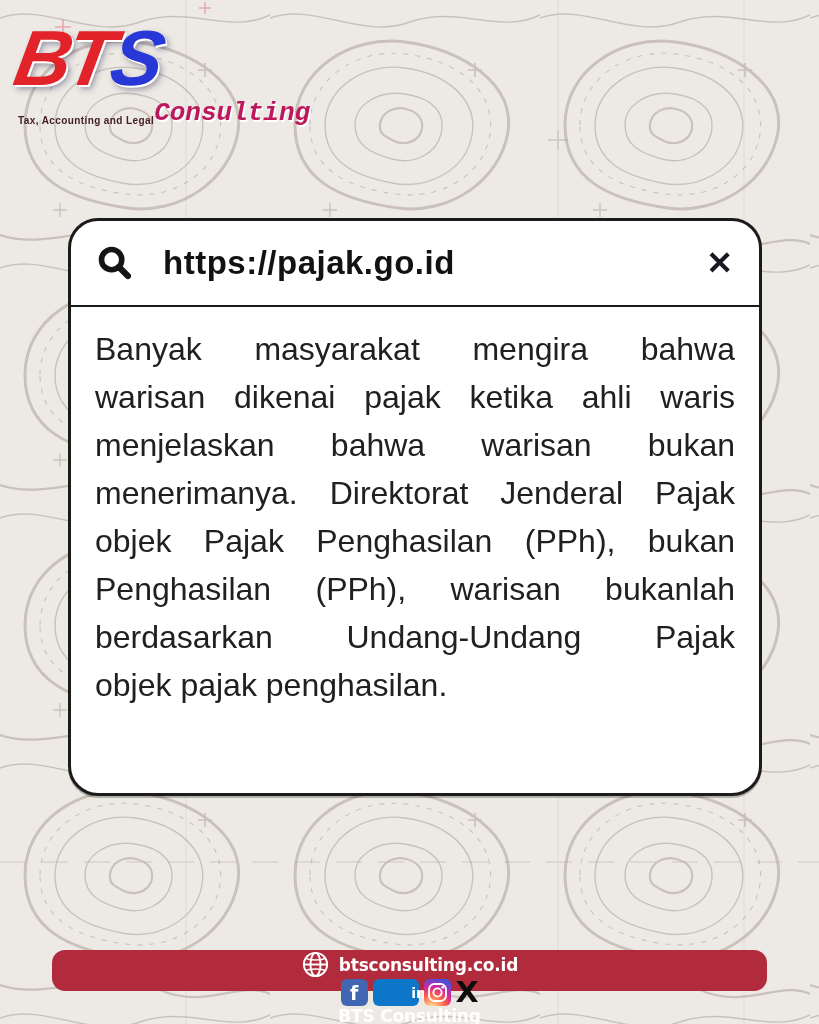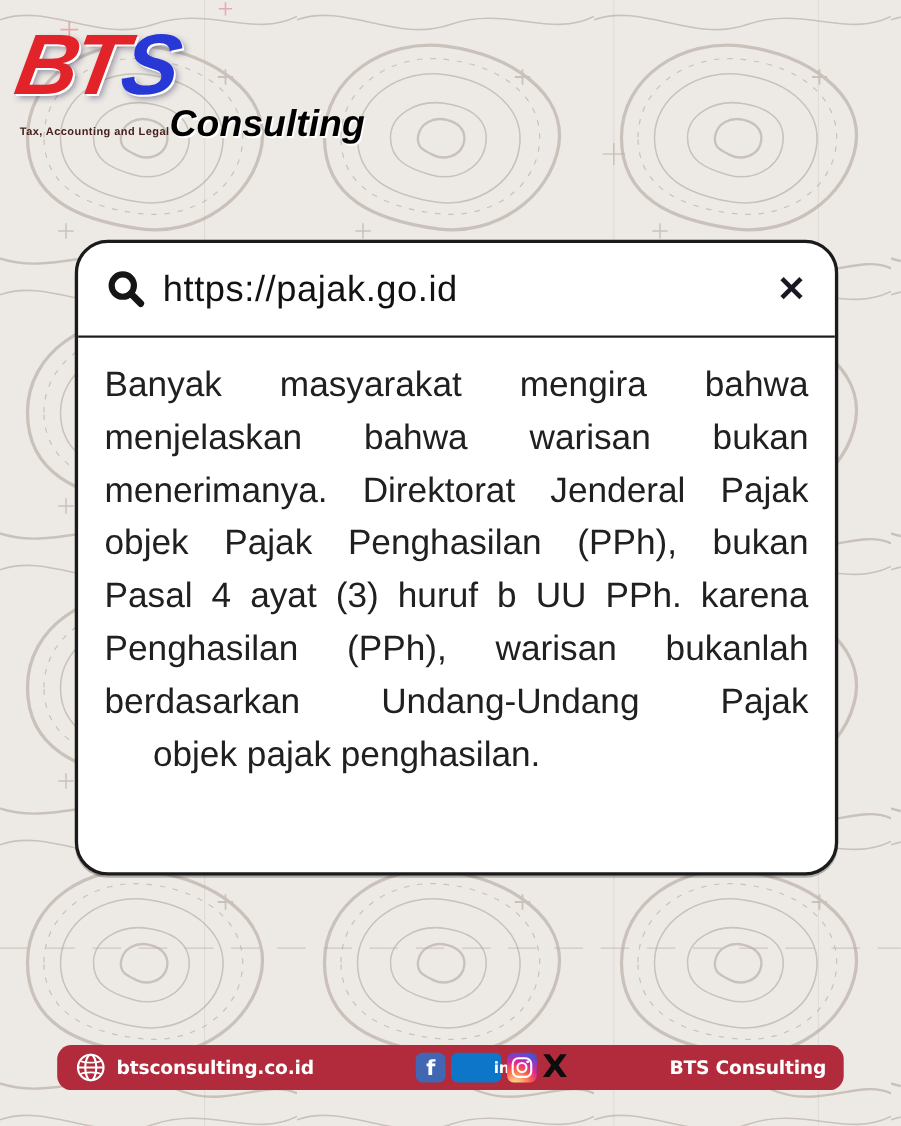--- a/index.html
+++ b/index.html
@@ -22,61 +22,61 @@
     white-space:nowrap;
   }
   .wm-red{color:#e2232a;}
   .wm-blue{color:#2738d6;padding-left:2px;}
   .logo-sub{display:flex;align-items:flex-end;margin-top:2px;}
   .tagline{
     font-size:10px;font-weight:700;color:#46201f;
     letter-spacing:.4px;white-space:nowrap;padding-left:2px;
   }
   .script{
-    font-family:Liberation Sans, sans-serif;font-style:italic;font-weight:700;
-    font-size:34px;line-height:26px;color:#000000;
+    font-family:Liberation Mono, monospace;font-style:italic;font-weight:700;
+    font-size:26px;line-height:26px;color:#be185d;
     text-shadow:1.5px 1.5px 0 #ffffff;white-space:nowrap;
   }
 
   
   .card{
     position:absolute;left:68px;top:218px;width:694px;height:578px;
     background:#ffffff;border:3px solid #1b1b1b;border-radius:30px;
     box-sizing:border-box;z-index:2;overflow:hidden;
     box-shadow:0 2px 0 rgba(0,0,0,.25);
   }
   .card-header{
     height:86px;display:flex;align-items:center;
     padding:0 26px;box-sizing:border-box;
     border-bottom:2.5px solid #1b1b1b;
   }
   .search-icon{width:36px;height:36px;flex:0 0 auto;}
   .url{
-    margin-left:15px;font-size:33px;font-weight:400;color:#121212;
+    margin-left:30px;font-size:33px;font-weight:700;color:#121212;
     letter-spacing:.5px;white-space:nowrap;
   }
   .close{
     margin-left:auto;font-size:32px;font-weight:600;color:#181824;
     line-height:32px;cursor:pointer;
   }
   .card-body{
     padding:18px 24px 0 24px;
     font-size:32px;line-height:48px;color:#202020;
   }
   .tline{white-space:nowrap;overflow:hidden;text-align:justify;text-align-last:justify;}
-  .tline-last{text-align-last:left;margin-left:44px;}
+  .tline-last{text-align-last:left;}
 
   
   .bar{
     position:absolute;left:52px;top:950px;width:715px;height:41px;
     background:#b22b3c;border-radius:13px;z-index:2;
-    display:flex;align-items:center;justify-content:space-between;
+    display:flex;align-items:center;
     padding:0 16px;box-sizing:border-box;
     color:#ffffff;font-family:"DejaVu Sans",sans-serif;
-    font-weight:700;font-size:17px;letter-spacing:-.2px;
+    font-weight:700;font-size:17px;letter-spacing:-.2px;flex-direction:column;
   }
   .grp{display:flex;align-items:center;gap:9px;}
   .icons{gap:5px;}
   .sq{
     width:27px;height:27px;border-radius:6px;
     display:flex;align-items:center;justify-content:center;
     flex:0 0 auto;box-sizing:border-box;
   }
   .fb{background:#4267b2;font-size:19px;font-weight:700;color:#fff;}
   .fb i{font-style:normal;font-family:"DejaVu Sans",sans-serif;}
@@ -138,24 +138,24 @@
     <div class="card-header">
       <svg class="search-icon" viewBox="0 0 32 32">
         <circle cx="13" cy="13" r="9" fill="none" stroke="#151515" stroke-width="5"></circle>
         <line x1="19.5" y1="19.5" x2="27.5" y2="27.5" stroke="#151515" stroke-width="5.5" stroke-linecap="round"></line>
       </svg>
       <span class="url">https://pajak.go.id</span>
       <span class="close">✕</span>
     </div>
     <div class="card-body">
         <div class="tline">Banyak masyarakat mengira bahwa</div>
+        <div class="tline">warisan dikenai pajak ketika ahli waris</div>
         <div class="tline">menjelaskan bahwa warisan bukan</div>
         <div class="tline">menerimanya. Direktorat Jenderal Pajak</div>
         <div class="tline">objek Pajak Penghasilan (PPh), bukan</div>
-        <div class="tline">Pasal 4 ayat (3) huruf b UU PPh. karena</div>
         <div class="tline">Penghasilan (PPh), warisan bukanlah</div>
         <div class="tline">berdasarkan Undang-Undang Pajak</div>
         <div class="tline tline-last">objek pajak penghasilan.</div>
       </div>
   </section>
 
   <footer class="bar">
     <div class="grp">
       <svg class="globe-icon" viewBox="0 0 30 30">
         <circle cx="15" cy="15" r="12" fill="none" stroke="#ffffff" stroke-width="2"></circle>

